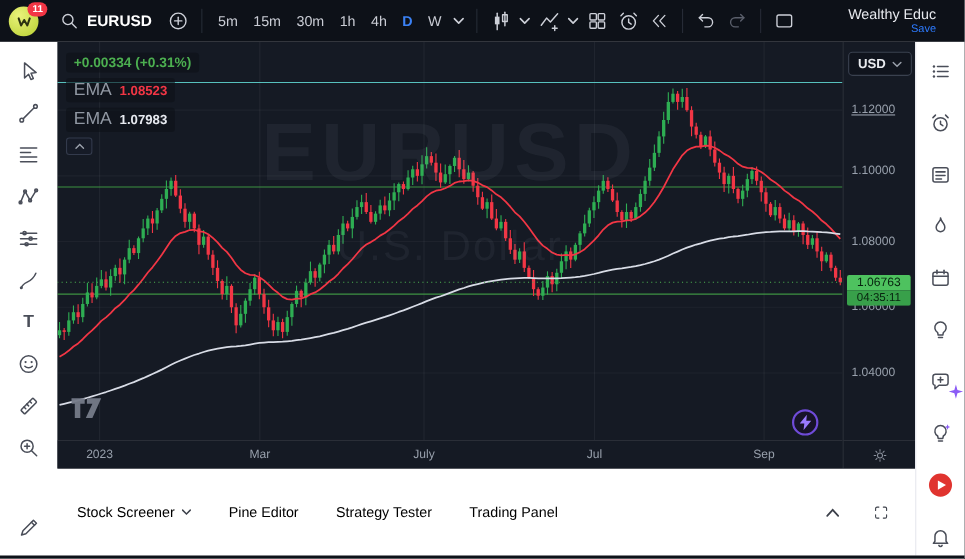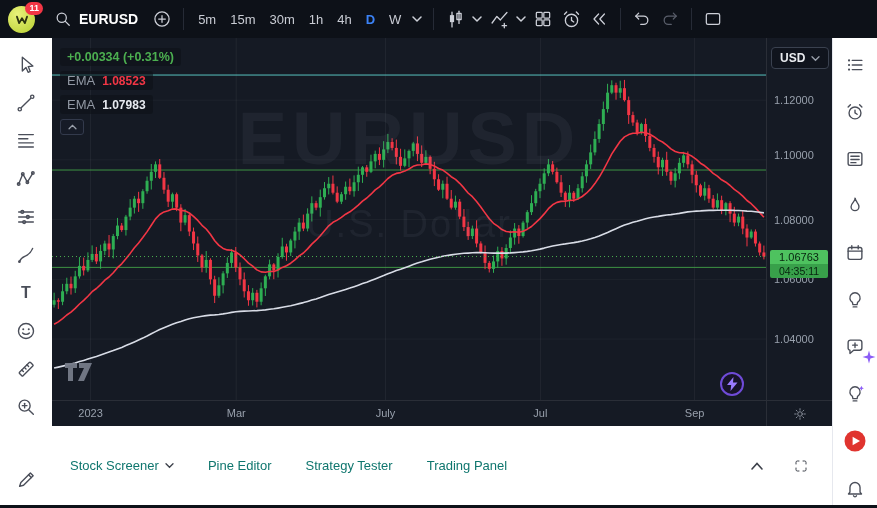--- a/index.html
+++ b/index.html
@@ -43,21 +43,21 @@
   .axis-corner{position:absolute;right:0;bottom:0;width:66px;height:26px;background:#151a24;border-top:1px solid rgba(255,255,255,0.09);border-left:1px solid rgba(255,255,255,0.09);display:flex;align-items:center;justify-content:center;cursor:pointer}
   .icax{fill:none;stroke:#8b919d;stroke-width:1.4;stroke-linecap:round}
 
   .watermark{position:absolute;left:357px;top:58px;transform:translateX(-50%);text-align:center;color:rgba(152,162,182,0.08);pointer-events:none;user-select:none;white-space:nowrap}
   .wm1{font-size:74px;font-weight:700;letter-spacing:5px}
   .wm2{font-size:38px;margin-top:22px;letter-spacing:2px}
 
   .legend{position:absolute;top:10px;left:8px;display:flex;flex-direction:column;align-items:flex-start;gap:5px;z-index:3}
   .pill{background:rgba(13,17,24,0.62);border-radius:3px;padding:2px 7px;display:flex;align-items:center;gap:7px;font-size:12px;cursor:default}
   .chg{color:#4caf50;font-weight:600;font-size:12.5px}
-  .ema-n{color:#9198a3;font-size:13px}
+  .ema-n{color:#9198a3;font-size:16px}
   .ema-v1{color:#f23645;font-weight:600}
   .ema-v2{color:#e7eaf0;font-weight:600}
   .collapse-chip{width:24px;height:16px;background:#161b27;border:1px solid #333a4c;border-radius:3px;display:flex;align-items:center;justify-content:center;cursor:pointer}
 
   .tick{position:absolute;left:7px;font-size:11px;color:#98a0ac;transform:translateY(-50%);cursor:default}
   .usd-chip{position:absolute;top:9px;left:4px;display:flex;align-items:center;gap:6px;padding:3px 8px;border:1px solid #3a414f;border-radius:4px;color:#e9ebef;font-size:12px;font-weight:600;cursor:pointer;background:#10141d}
   .price-badge{position:absolute;left:3px;width:58px;border-radius:2px;overflow:hidden;text-align:center;z-index:2;cursor:default}
   .badge-price{background:#4ec25f;color:#07230f;font-size:11px;font-weight:400;padding:1px 2px}
   .badge-cd{background:#38a04a;color:#07230f;font-size:10.5px;padding:1px 2px}
   .tlabel{position:absolute;top:6px;transform:translateX(-50%);font-size:11px;color:#98a0ac;cursor:default}
@@ -67,21 +67,21 @@
 
   
   .range-bar{height:36px;background:#fff;border-bottom:1px solid #e6e8ee;display:flex;align-items:center;padding:0 12px;flex:none}
   .range-btn{font-size:13px;color:#1e222d;padding:3px 7px;margin:0 1px;border-radius:4px;cursor:pointer;flex:none}
   .rb-sep{width:1px;height:18px;background:#e1e3e9;margin:0 8px;flex:none}
   .clock{margin-left:auto;font-size:13px;font-weight:600;color:#1e222d;cursor:default}
   .icd{fill:none;stroke:#3c404a;stroke-width:1.5;stroke-linecap:round;stroke-linejoin:round}
 
   
   .panel-bar{flex:1;background:#fff;display:flex;align-items:center;padding:0 18px;gap:0}
-  .panel-item{font-size:13px;color:#0f766e;cursor:pointer;display:flex;align-items:center;gap:6px;white-space:nowrap}
+  .panel-item{font-size:13px;color:#000000;cursor:pointer;display:flex;align-items:center;gap:6px;white-space:nowrap}
   .pb-gap{width:34px;flex:none}
   .panel-right{margin-left:auto;display:flex;gap:18px;align-items:center}
   .pb-btn{width:26px;height:26px;display:flex;align-items:center;justify-content:center;border-radius:4px;cursor:pointer}
 
   .bottom-strip{position:absolute;left:0;bottom:0;width:100%;height:3px;background:#0d1118;z-index:6}
 </style>
 </head>
 <body>
 
 <div class="app">
@@ -184,20 +184,24 @@
             <path class="ict-dim" d="M8 5L4.5 8.5 8 12"></path>
             <path class="ict-dim" d="M4.5 8.5H14a5 5 0 0 1 0 10h-3.5"></path>
           </g>
         </svg>
     </div>
     <div class="tb-sep"></div>
     <div class="tb-icon-btn">
       <svg width="20" height="20" viewBox="0 0 24 24">
           <rect class="ict" x="4" y="5.5" width="16" height="13" rx="2"></rect>
         </svg>
+    </div>
+    <div class="tb-right">
+      <div class="layout-name">Wealthy Educ</div>
+      <div class="save-link">Save</div>
     </div>
   </div>
 
   <div class="left-rail">
     <div class="rail-btn">
       <svg width="22" height="22" viewBox="0 0 24 24">
           <path class="ic" d="M8 3.5v15l4-3.8 2.3 5.3 2.4-1-2.3-5.3 5.1-.6z"></path>
         </svg>
     </div>
     <div class="rail-btn">
@@ -752,21 +756,21 @@
         </div>
       </div>
 
       <div class="price-axis">
         <div class="usd-chip">
           <span>USD</span>
           <svg width="9" height="7" viewBox="0 0 10 8">
               <path d="M1 2l4 4 4-4" fill="none" stroke="#9aa0ab" stroke-width="1.5" stroke-linecap="round"></path>
             </svg>
         </div>
-        <div class="tick" style="top: 62.1254px;">1.12000</div>
+        <div class="tick" style="top: 62.1254px; text-decoration: underline;">1.12000</div>
         <div class="tick" style="top: 117px;">1.10000</div>
         <div class="tick" style="top: 181.597px;">1.08000</div>
         <div class="tick" style="top: 241.333px;">1.06000</div>
         <div class="tick" style="top: 301.069px;">1.04000</div>
         <div class="price-badge" id="price-badge" style="top: 211.544px;">
           <div class="badge-price">1.06763</div>
           <div class="badge-cd">04:35:11</div>
         </div>
       </div>
 

